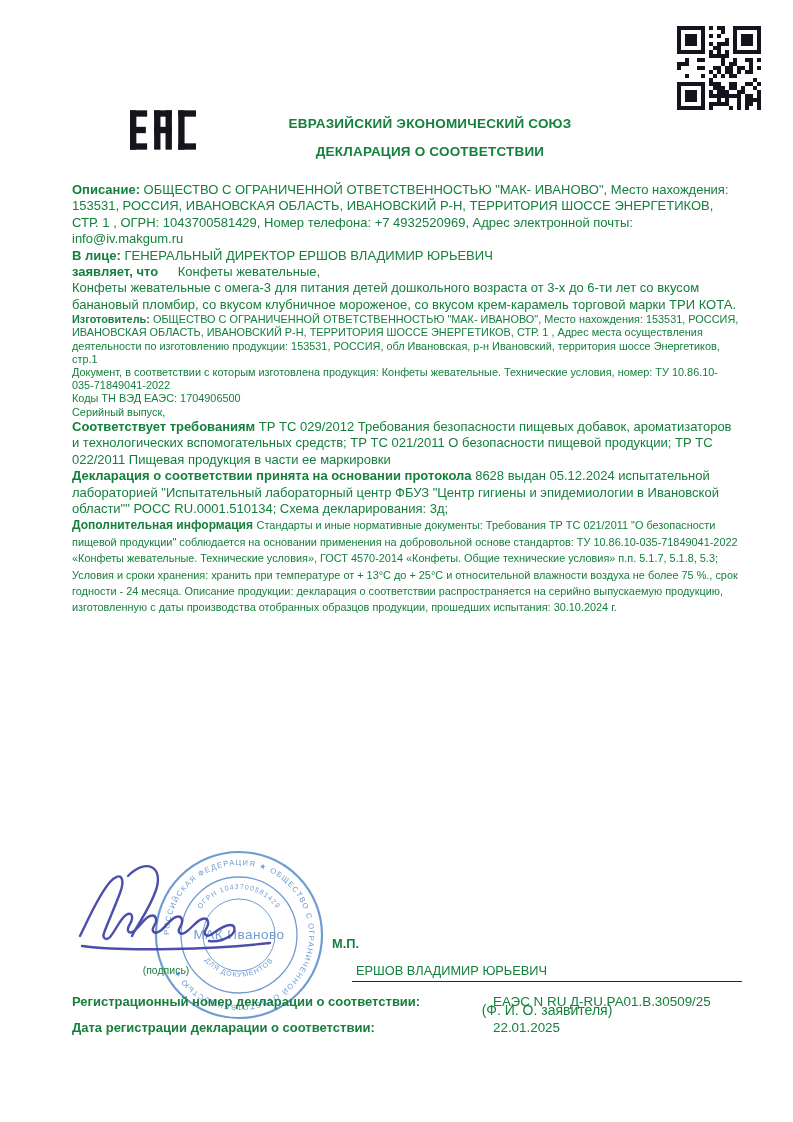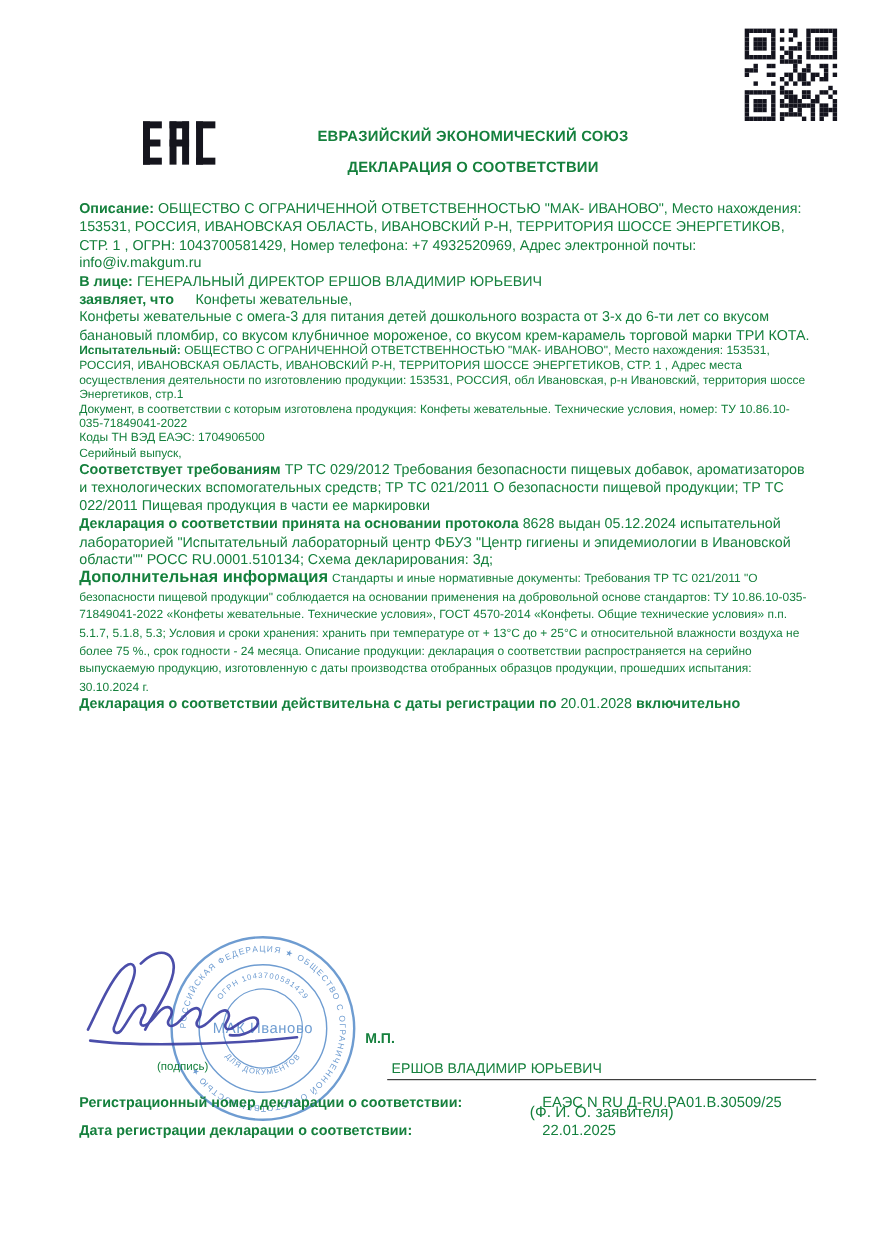--- a/index.html
+++ b/index.html
@@ -12,21 +12,21 @@
   .titles{position:absolute;left:180px;top:116px;width:500px;text-align:center;}
   .titles .t1{font-weight:bold;font-size:13.5px;letter-spacing:.2px;}
   .titles .t2{font-weight:bold;font-size:13.5px;letter-spacing:.2px;margin-top:13px;}
 
   
   .content{position:absolute;left:72px;top:182px;width:667px;font-size:13px;line-height:16.4px;}
   .content p{margin:0;}
   b.lead{font-weight:bold;}
   .mt6{margin-top:6px;} .mt9{margin-top:9px;} .mt11{margin-top:11px;}
   .small{font-size:10.9px;line-height:13.2px;}
-  .addl-lead{font-size:15px;font-weight:bold;}
+  .addl-lead{font-size:12px;font-weight:bold;}
   .prod-gap{margin-left:16px;}
 
   
   .stamp{position:absolute;left:150px;top:846px;width:178px;height:178px;opacity:.82;}
   .signature{position:absolute;left:66px;top:856px;width:225px;height:108px;}
   .sign-caption{position:absolute;left:106px;top:964px;width:120px;text-align:center;font-size:10.5px;}
   .mp{position:absolute;left:292px;top:936px;font-size:12.8px;font-weight:bold;padding-left:40px;}
   .name-block{position:absolute;left:352px;top:931px;width:390px;}
   .name-block .name{font-size:12.8px;padding:0 0 3px 4px;border-bottom:1.6px solid #2a2a2a;margin-top:32px;}
   .name-block .fio{font-size:14px;text-align:center;margin-top:20px;}
@@ -295,21 +295,21 @@
 
     <p class="mt9">
       <b class="lead">заявляет, что</b>
       <span class="prod-gap">Конфеты жевательные,</span>
       <br>
       <span>Конфеты жевательные с омега-3 для питания детей дошкольного возраста от 3-х до 6-ти лет со вкусом банановый пломбир, со вкусом клубничное мороженое, со вкусом крем-карамель торговой марки ТРИ КОТА.</span>
     </p>
 
     <div class="small">
       <p>
-        <b class="lead">Испытательный:</b>
+        <b class="lead">Изготовитель:</b>
         <span>ОБЩЕСТВО С ОГРАНИЧЕННОЙ ОТВЕТСТВЕННОСТЬЮ  "МАК- ИВАНОВО", Место нахождения: 153531, РОССИЯ, ИВАНОВСКАЯ ОБЛАСТЬ, ИВАНОВСКИЙ Р-Н, ТЕРРИТОРИЯ ШОССЕ ЭНЕРГЕТИКОВ, СТР. 1 , Адрес места осуществления деятельности по изготовлению продукции: 153531, РОССИЯ, обл Ивановская, р-н Ивановский, территория шоссе Энергетиков, стр.1</span>
       </p>
       <p>Документ, в соответствии с которым изготовлена продукция: Конфеты жевательные. Технические условия, номер: ТУ 10.86.10-035-71849041-2022</p>
       <p>Коды ТН ВЭД ЕАЭС: 1704906500</p>
       <p>Серийный выпуск,</p>
     </div>
 
     <p class="mt11">
       <b class="lead">Соответствует требованиям</b>
       <span>ТР ТС 029/2012 Требования безопасности пищевых добавок, ароматизаторов и технологических вспомогательных средств; ТР ТС 021/2011 О безопасности пищевой продукции; ТР ТС 022/2011 Пищевая продукция в части ее маркировки</span>
@@ -318,25 +318,20 @@
     <p class="mt9">
       <b class="lead">Декларация о соответствии принята на основании протокола</b>
       <span>8628 выдан 05.12.2024 испытательной лабораторией "Испытательный лабораторный центр ФБУЗ "Центр гигиены и эпидемиологии в Ивановской области"" РОСС RU.0001.510134; Схема декларирования: 3д;</span>
     </p>
 
     <p class="mt9">
       <b class="addl-lead">Дополнительная информация</b>
       <span class="small">Стандарты и иные нормативные документы: Требования ТР ТС 021/2011 "О безопасности пищевой продукции" соблюдается на основании применения на добровольной основе стандартов: ТУ 10.86.10-035-71849041-2022 «Конфеты жевательные. Технические условия», ГОСТ 4570-2014 «Конфеты. Общие технические условия» п.п. 5.1.7, 5.1.8, 5.3; Условия и сроки хранения: хранить при температуре  от + 13°С до + 25°С и относительной влажности воздуха не более 75 %., срок годности - 24 месяца. Описание продукции: декларация о соответствии распространяется на серийно выпускаемую продукцию, изготовленную с даты производства отобранных образцов продукции, прошедших испытания: 30.10.2024 г.</span>
     </p>
 
-    <p class="mt11">
-      <b class="lead">Декларация о соответствии действительна с даты регистрации по</b>
-      <span>20.01.2028</span>
-      <b class="lead">включительно</b>
-    </p>
   </div>
 
   <svg class="stamp" viewBox="0 0 178 178" xmlns="http://www.w3.org/2000/svg">
     <g fill="none" stroke="#4f87c7">
       <circle cx="89" cy="89" r="83" stroke-width="2.2"></circle>
       <circle cx="89" cy="89" r="58" stroke-width="1.3"></circle>
       <circle cx="89" cy="89" r="36" stroke-width="1"></circle>
     </g>
     <defs>
       <path id="ring-outer" d="M 19 89 A 70 70 0 1 1 159 89 A 70 70 0 1 1 19 89"></path>

